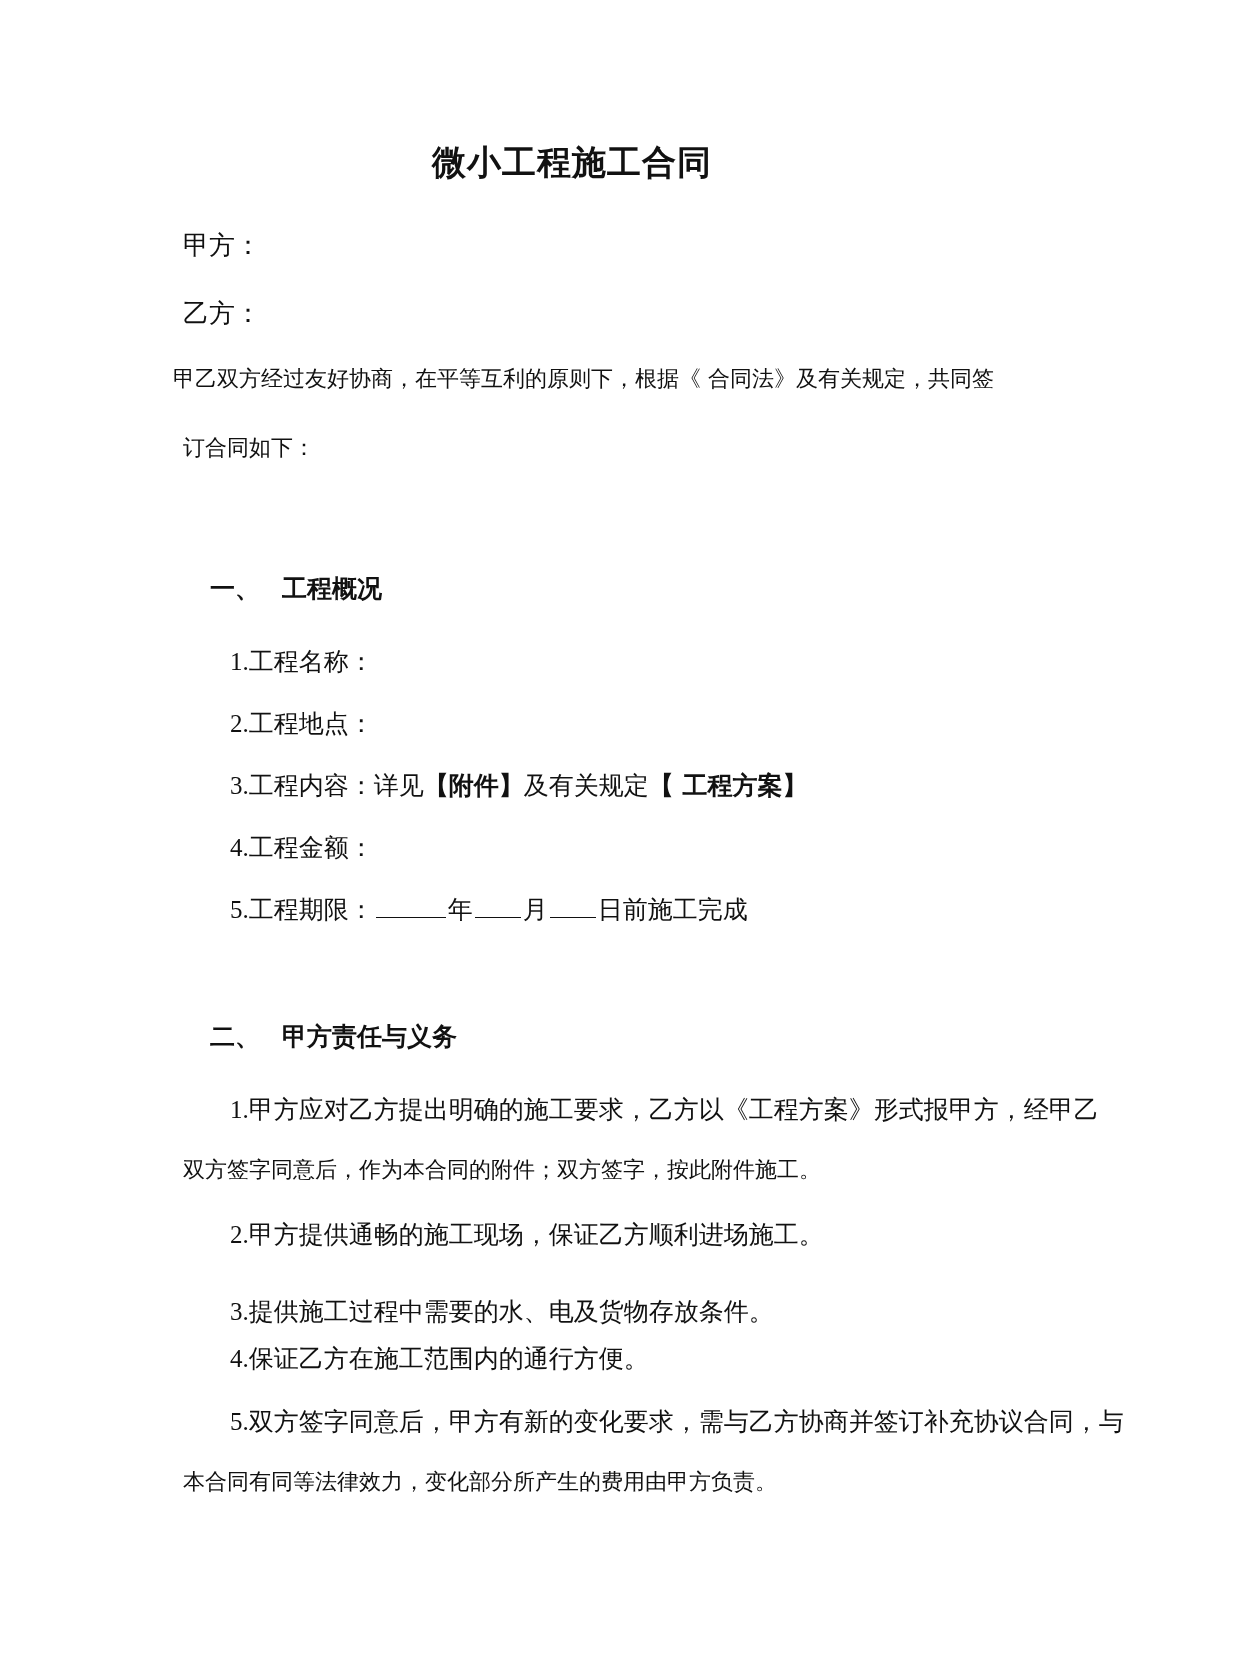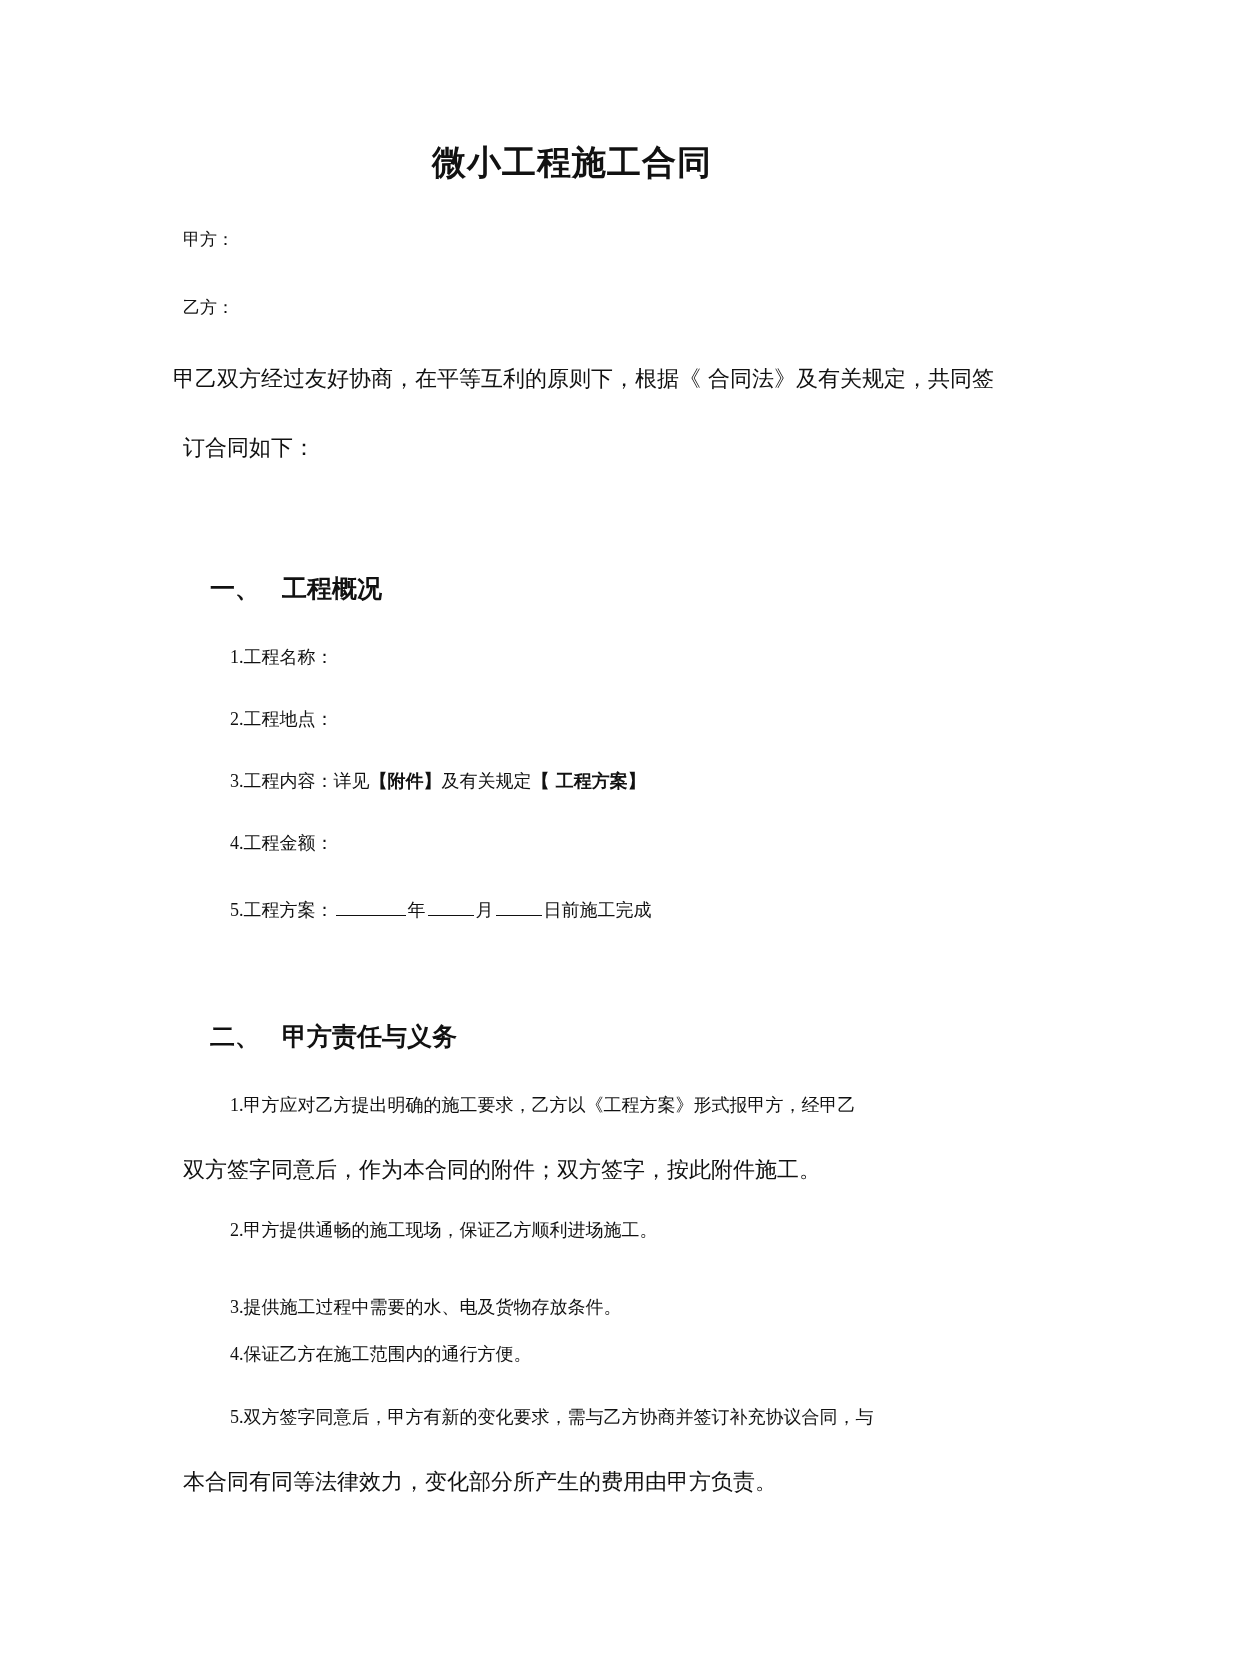--- a/index.html
+++ b/index.html
@@ -6,27 +6,27 @@
     body {
       width: 1240px; height: 1666px; position: relative; overflow: hidden;
       font-family: "DejaVu Sans", "Liberation Sans", sans-serif;
       color: #111111;
     }
     .abs { position: absolute; white-space: nowrap; }
     .title {
       left: 0; width: 1144px; top: 140px; text-align: center;
       font-size: 34px; font-weight: bold; letter-spacing: 1px;
     }
-    .party { left: 183px; font-size: 17px; }
+    .party { left: 183px; font-size: 26px; }
     .body-text { font-size: 22px; }
     .section {
       left: 210px; font-size: 25px; font-weight: bold;
     }
     .section .num { display: inline-block; width: 72px; }
-    .item { left: 230px; font-size: 18px; }
+    .item { left: 230px; font-size: 25px; }
     .num-latin { font-family: "Liberation Serif", serif; }
     .bold { font-weight: bold; }
     .blank { display: inline-block; border-bottom: 1.5px solid #111; height: 22px; vertical-align: baseline; margin: 0 2px; }
   </style>
 </head>
 <body>
 
 <div>
 
   <div class="abs title">微小工程施工合同</div>
@@ -47,21 +47,21 @@
   <div class="abs item" style="top:707px;">
     <span class="num-latin">2.</span><span>工程地点：</span>
   </div>
   <div class="abs item" style="top:769px;">
     <span class="num-latin">3.</span><span>工程内容：</span><span>详见</span><span class="bold">【附件】</span><span>及有关规定</span><span class="bold">【  工程方案】</span>
   </div>
   <div class="abs item" style="top:831px;">
     <span class="num-latin">4.</span><span>工程金额：</span>
   </div>
   <div class="abs item" style="top:893px;">
-    <span class="num-latin">5.</span><span>工程方案：</span><span class="blank" style="width:70px;"></span><span>年</span><span class="blank" style="width:46px;"></span><span>月</span><span class="blank" style="width:46px;"></span><span>日前施工完成</span>
+    <span class="num-latin">5.</span><span>工程期限：</span><span class="blank" style="width:70px;"></span><span>年</span><span class="blank" style="width:46px;"></span><span>月</span><span class="blank" style="width:46px;"></span><span>日前施工完成</span>
   </div>
 
   <div class="abs section" style="top:1020px;">
     <span class="num">二、</span><span>甲方责任与义务</span>
   </div>
 
   <div class="abs item" style="top:1093px;">
     <span class="num-latin">1.</span><span>甲方应对乙方提出明确的施工要求，乙方以《工程方案》形式报甲方，经甲乙</span>
   </div>
   <div class="abs body-text" style="left:183px; top:1155px;">双方签字同意后，作为本合同的附件；双方签字，按此附件施工。</div>

